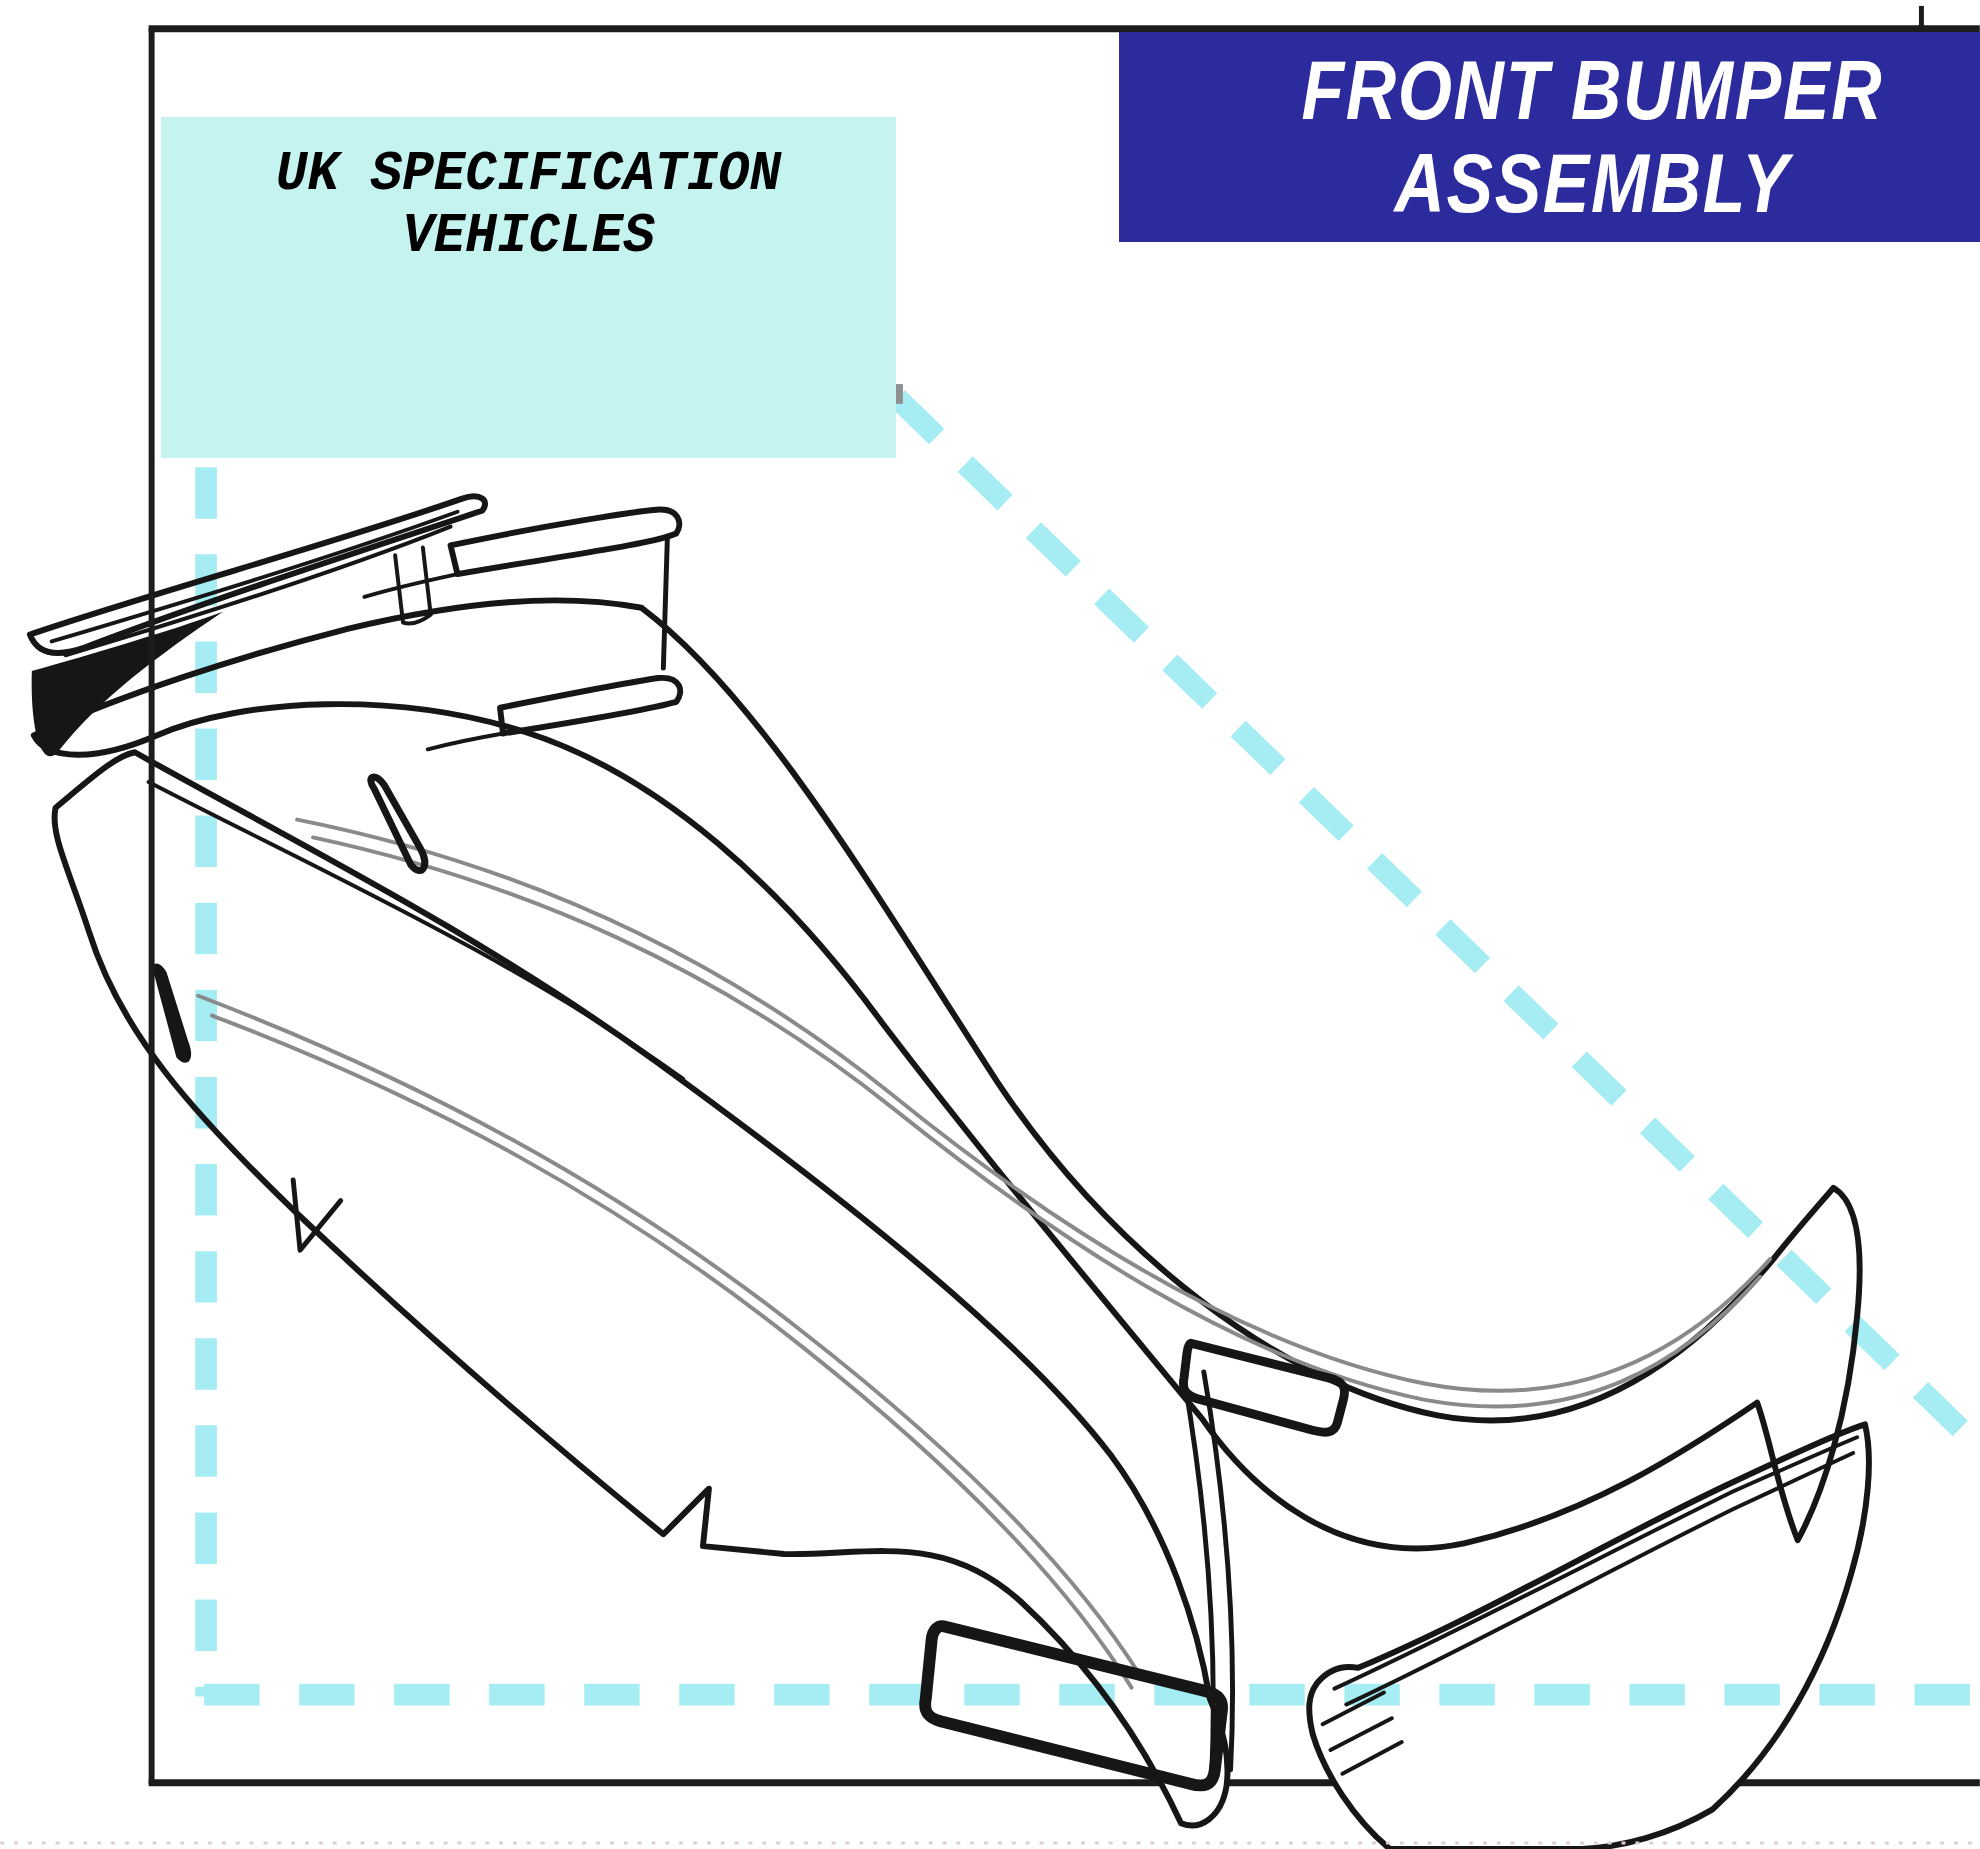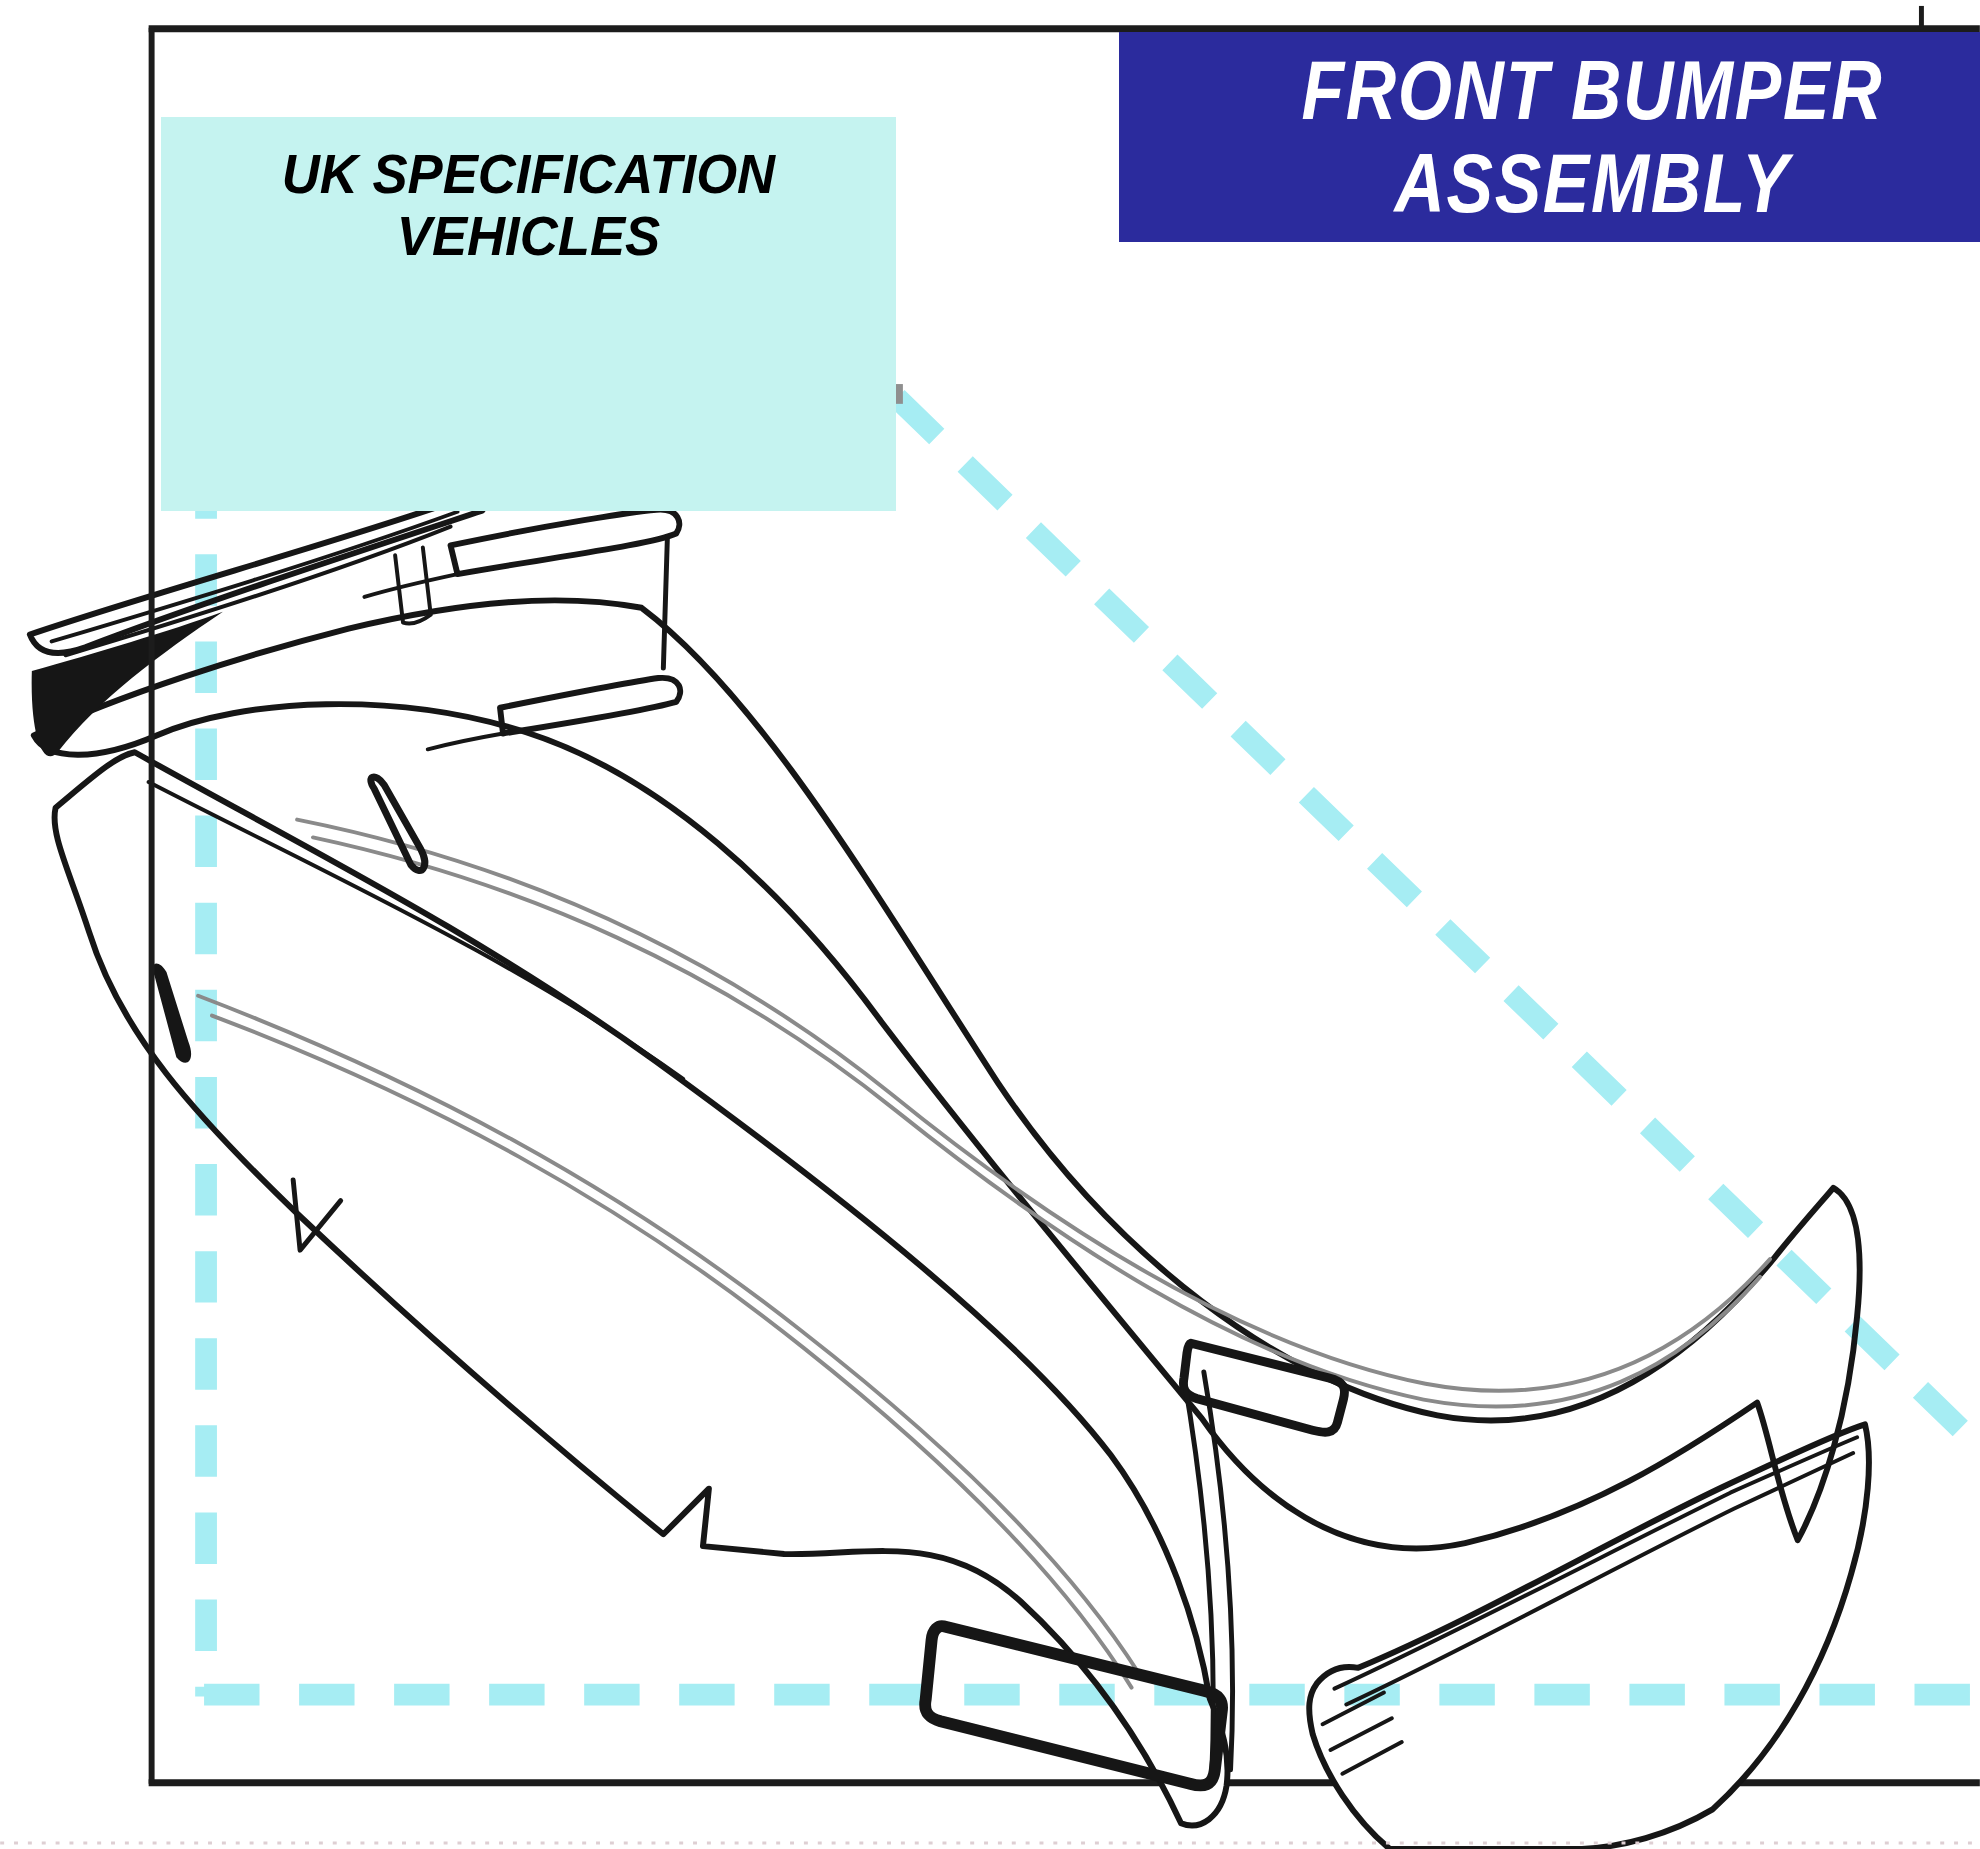--- a/index.html
+++ b/index.html
@@ -11,22 +11,22 @@
   .label-box{position:absolute;z-index:2;box-sizing:border-box;}
   
   .title-box{
     left:1119px;top:32px;width:947px;height:210px;background:#2b2b9d;color:#ffffff;
     display:flex;flex-direction:column;justify-content:center;align-items:center;font-style:italic;
   }
   .title-inner{transform:scaleX(0.84);transform-origin:center;text-align:center;}
   .title-line{font-size:83px;line-height:93px;font-weight:bold;letter-spacing:2px;white-space:nowrap;}
   
   .spec-box{
-    left:161px;top:117px;width:735px;height:394px;background:#c5f3f0;color:#000000;
-    text-align:center;padding-top:26px;
+    left:161px;top:117px;width:735px;height:341px;background:#c5f3f0;color:#000000;
+    text-align:center;padding-top:26px;font-family:Liberation Mono, monospace;
   }
   .spec-head{transform:scaleX(0.94);transform-origin:center;}
   .spec-h-line{font-size:56px;line-height:62px;font-weight:bold;font-style:italic;white-space:nowrap;}
   .part-rows{margin-top:24px;}
   .part-row{line-height:75px;white-space:nowrap;transform:scaleX(0.96);transform-origin:center;}
   .part-num{font-size:62px;font-weight:bold;}
   .part-style{font-size:46px;font-weight:bold;font-style:italic;margin-left:16px;}
 </style>
 </head>
 <body>

